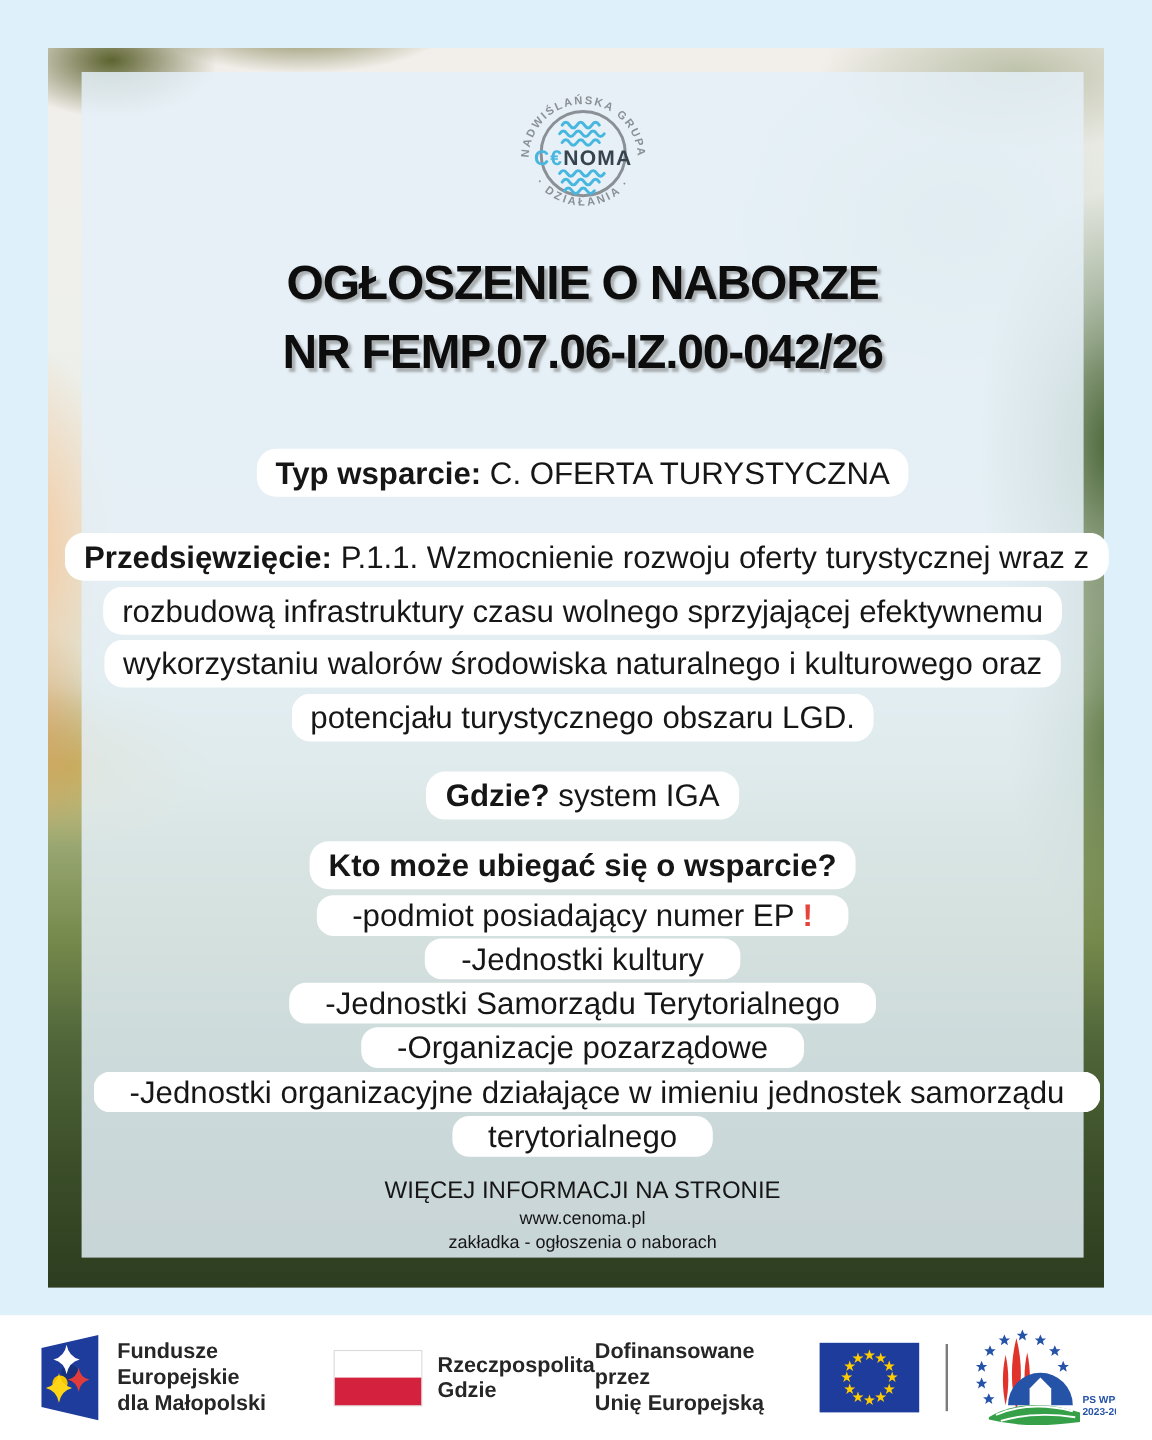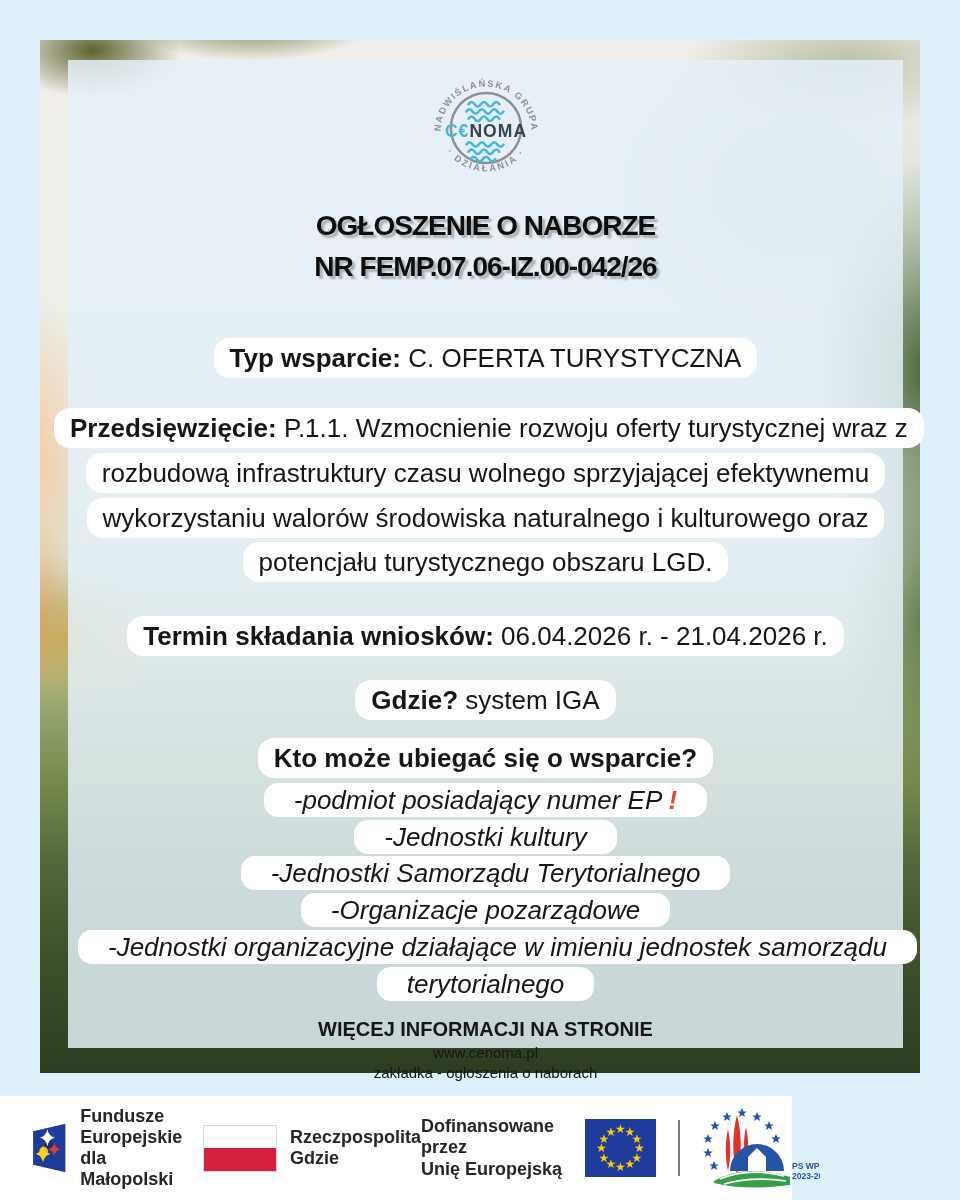--- a/index.html
+++ b/index.html
@@ -41,21 +41,21 @@
   
   .panel {
     position:absolute; left:68px; top:60px; width:835px; height:988px;
     background:rgba(228,240,248,.85);
     text-align:center;
   }
 
   
   .title {
     margin-top:10px;
-    font-size:28px; font-weight:700; letter-spacing:-1px;
+    font-size:40px; font-weight:700; letter-spacing:-1px;
     line-height:1.45; color:#0d0d0d;
     text-shadow:3px 3px 2px rgba(110,110,110,.5);
     text-align:center;
   }
 
   
   .pillrow { padding:0 6px; line-height:1.65; }
   .pill {
     display:inline; background:#ffffff; border-radius:16px;
     padding:5px 16px; font-size:26px;
@@ -66,30 +66,30 @@
 
   .para { margin:0 -14px; line-height:1.72; font-size:26px; }
 
   .mt52 { margin-top:50px; }
   .mt28 { margin-top:26px; }
   .mt30 { margin-top:30px; }
   .mt22 { margin-top:21px; }
   .mt16 { margin-top:15px; }
   .list { line-height:1.42; font-size:26px; margin-top:2px; }
   .list .pillrow { line-height:1.42; padding:0 10px; }
-  .list .pill { padding:2px 30px; border-radius:14px;font-style:italic; }
+  .list .pill { padding:2px 30px; border-radius:14px; }
 
   
   .moreinfo { margin-top:13px; line-height:1.35; }
-  .moreinfo .head { font-size:20px; font-weight:700; }
+  .moreinfo .head { font-size:20px; font-weight:400; }
   .moreinfo .line { font-size:15px; }
 
   
   .footer {
-    position:absolute; left:0; bottom:0; width:792px; height:104px;
+    position:absolute; left:0; bottom:0; width:960px; height:104px;
     background:#ffffff;
     display:flex; align-items:center; justify-content:space-between;
     padding:0 30px;
   }
   .lgroup { display:flex; align-items:center; }
   .ftext { font-size:18px; font-weight:600; line-height:1.18; color:#262626; }
   .ftext.right { }
 
   .plflag { width:74px; height:47px; border:1px solid #d9d9d9; margin-right:13px; }
   .plflag .w { height:50%; background:#ffffff; }
@@ -143,24 +143,20 @@
   <div class="pillrow mt52">
     <span class="pill"><b>Typ wsparcie:</b>
       <span>C. OFERTA TURYSTYCZNA</span></span>
   </div>
 
   <div class="para mt28">
     <span class="pill"><b>Przedsięwzięcie:</b>
       <span>P.1.1. Wzmocnienie rozwoju oferty turystycznej wraz z rozbudową infrastruktury czasu wolnego sprzyjającej efektywnemu wykorzystaniu walorów środowiska naturalnego i kulturowego oraz potencjału turystycznego obszaru LGD.</span></span>
   </div>
 
-  <div class="pillrow mt30">
-    <span class="pill"><b>Termin składania wniosków:</b>
-      <span>06.04.2026 r. - 21.04.2026 r.</span></span>
-  </div>
 
   <div class="pillrow mt22">
     <span class="pill"><b>Gdzie?</b>
       <span>system IGA</span></span>
   </div>
 
   <div class="pillrow mt16">
     <span class="pill"><b>Kto może ubiegać się o wsparcie?</b></span>
   </div>
 

